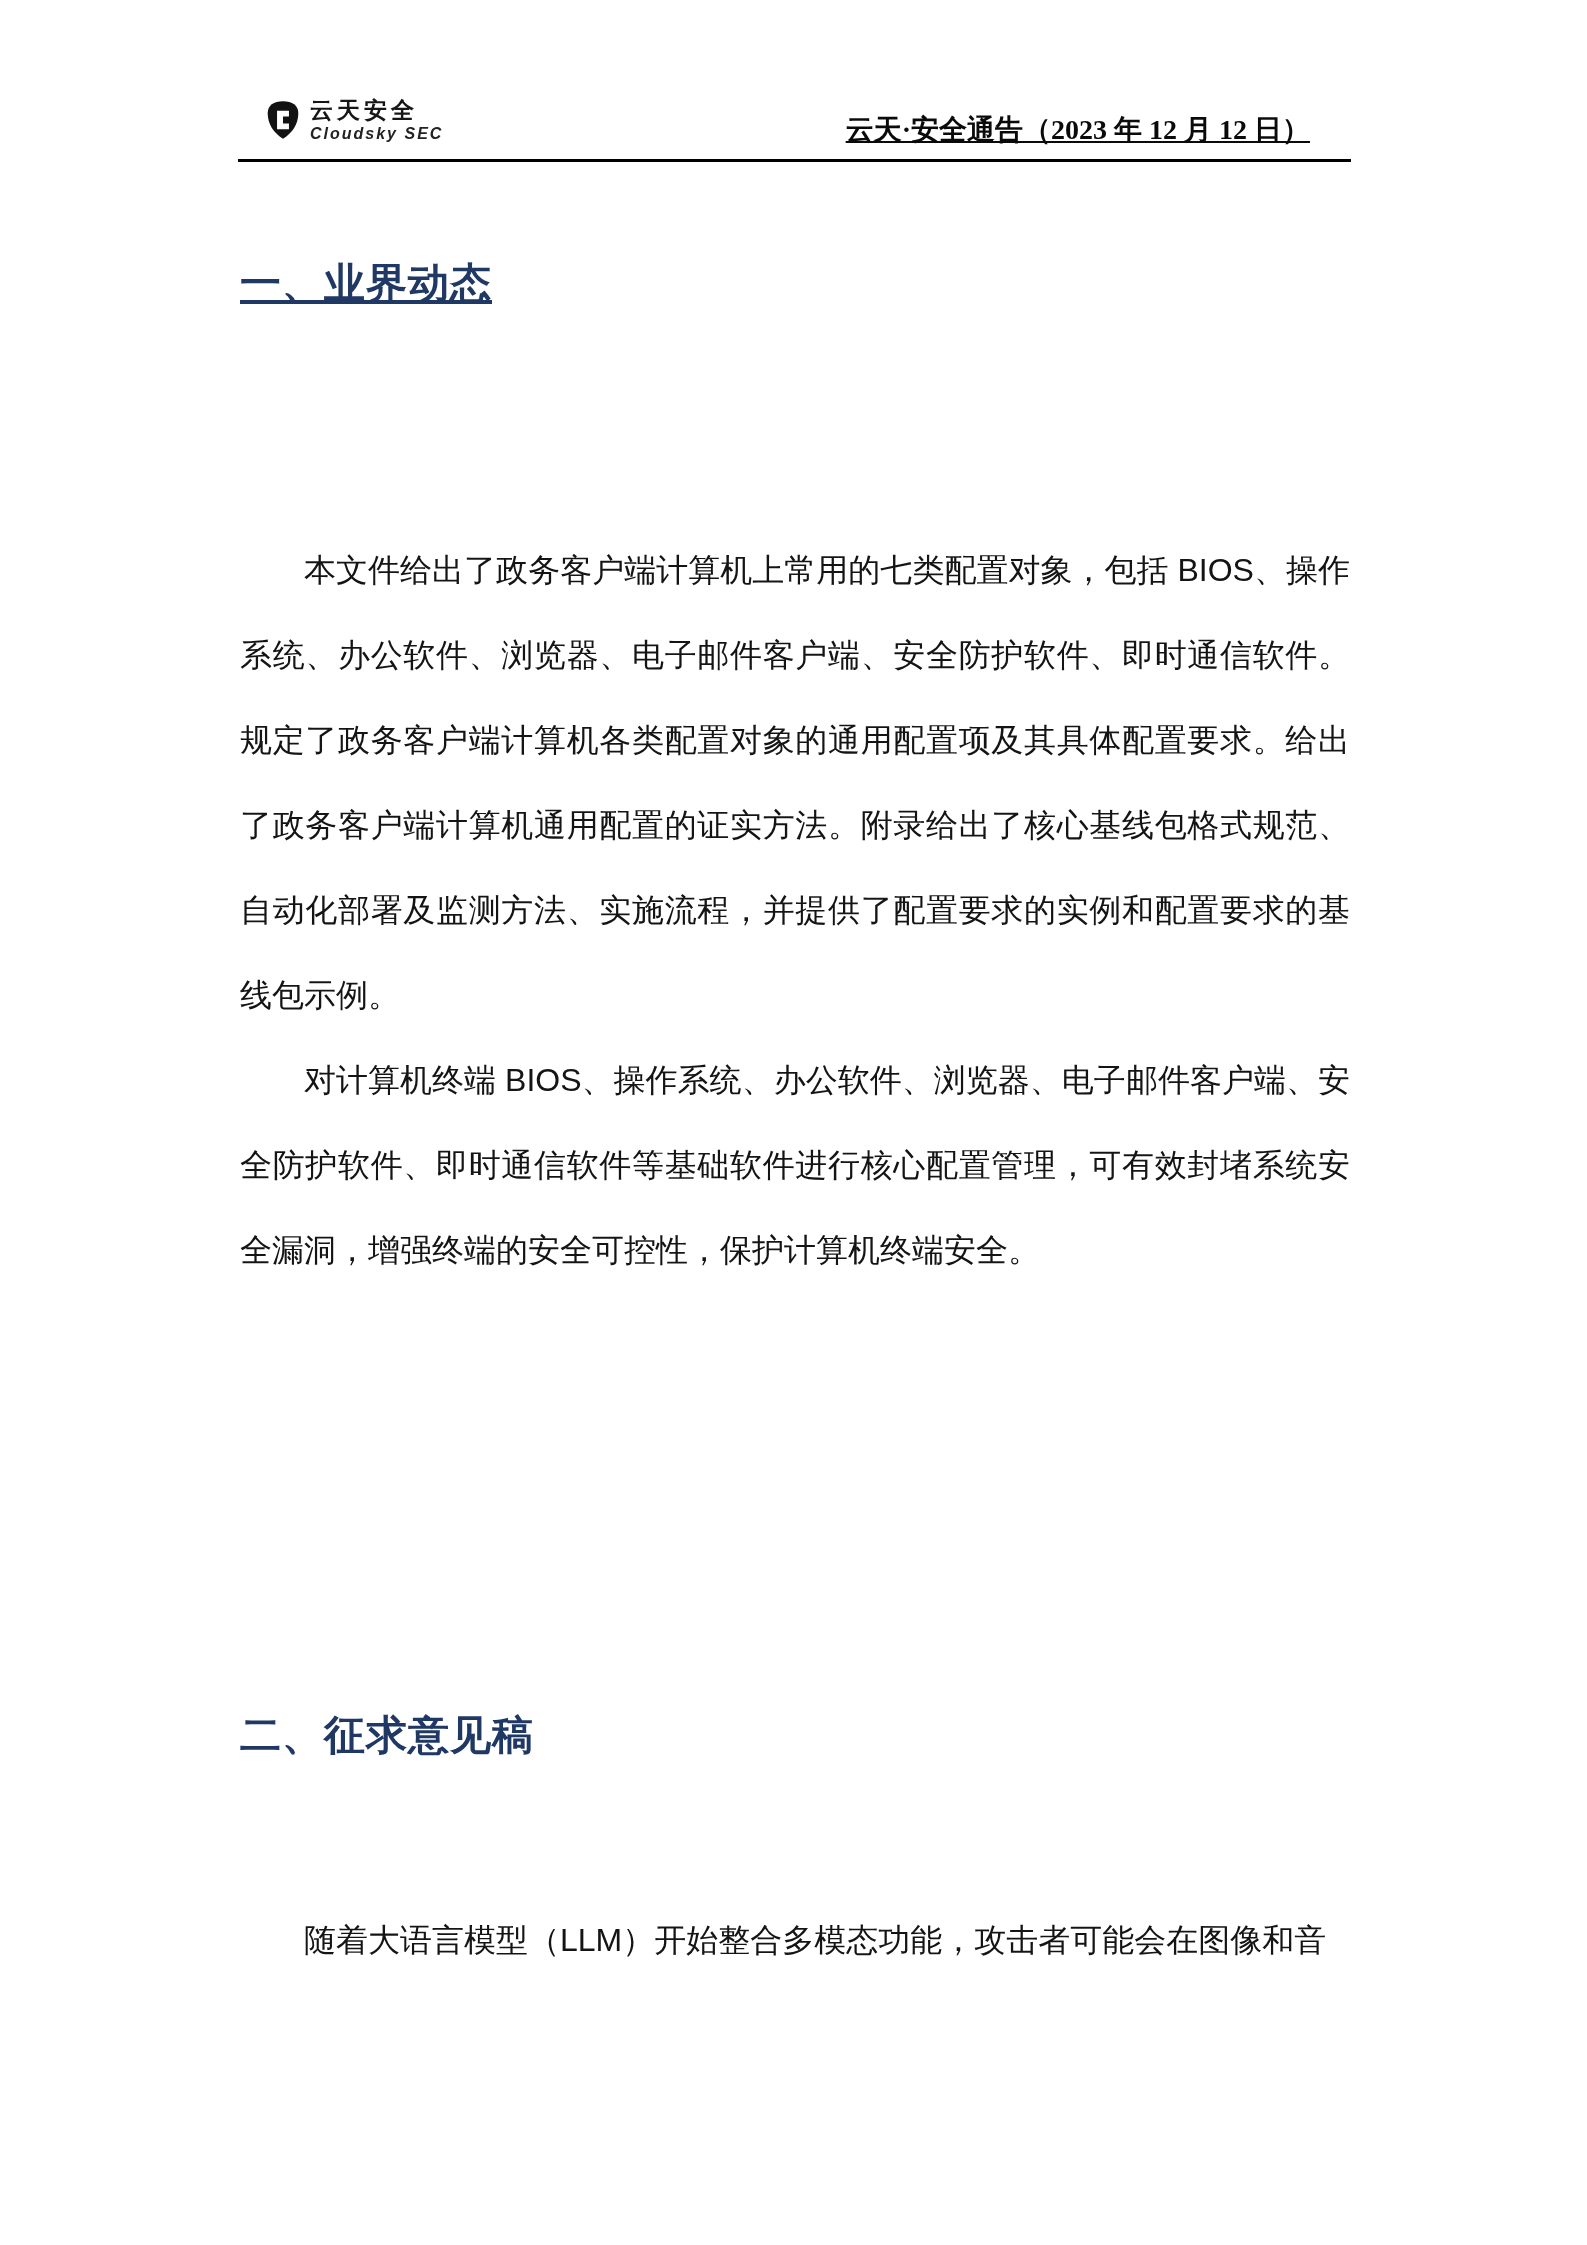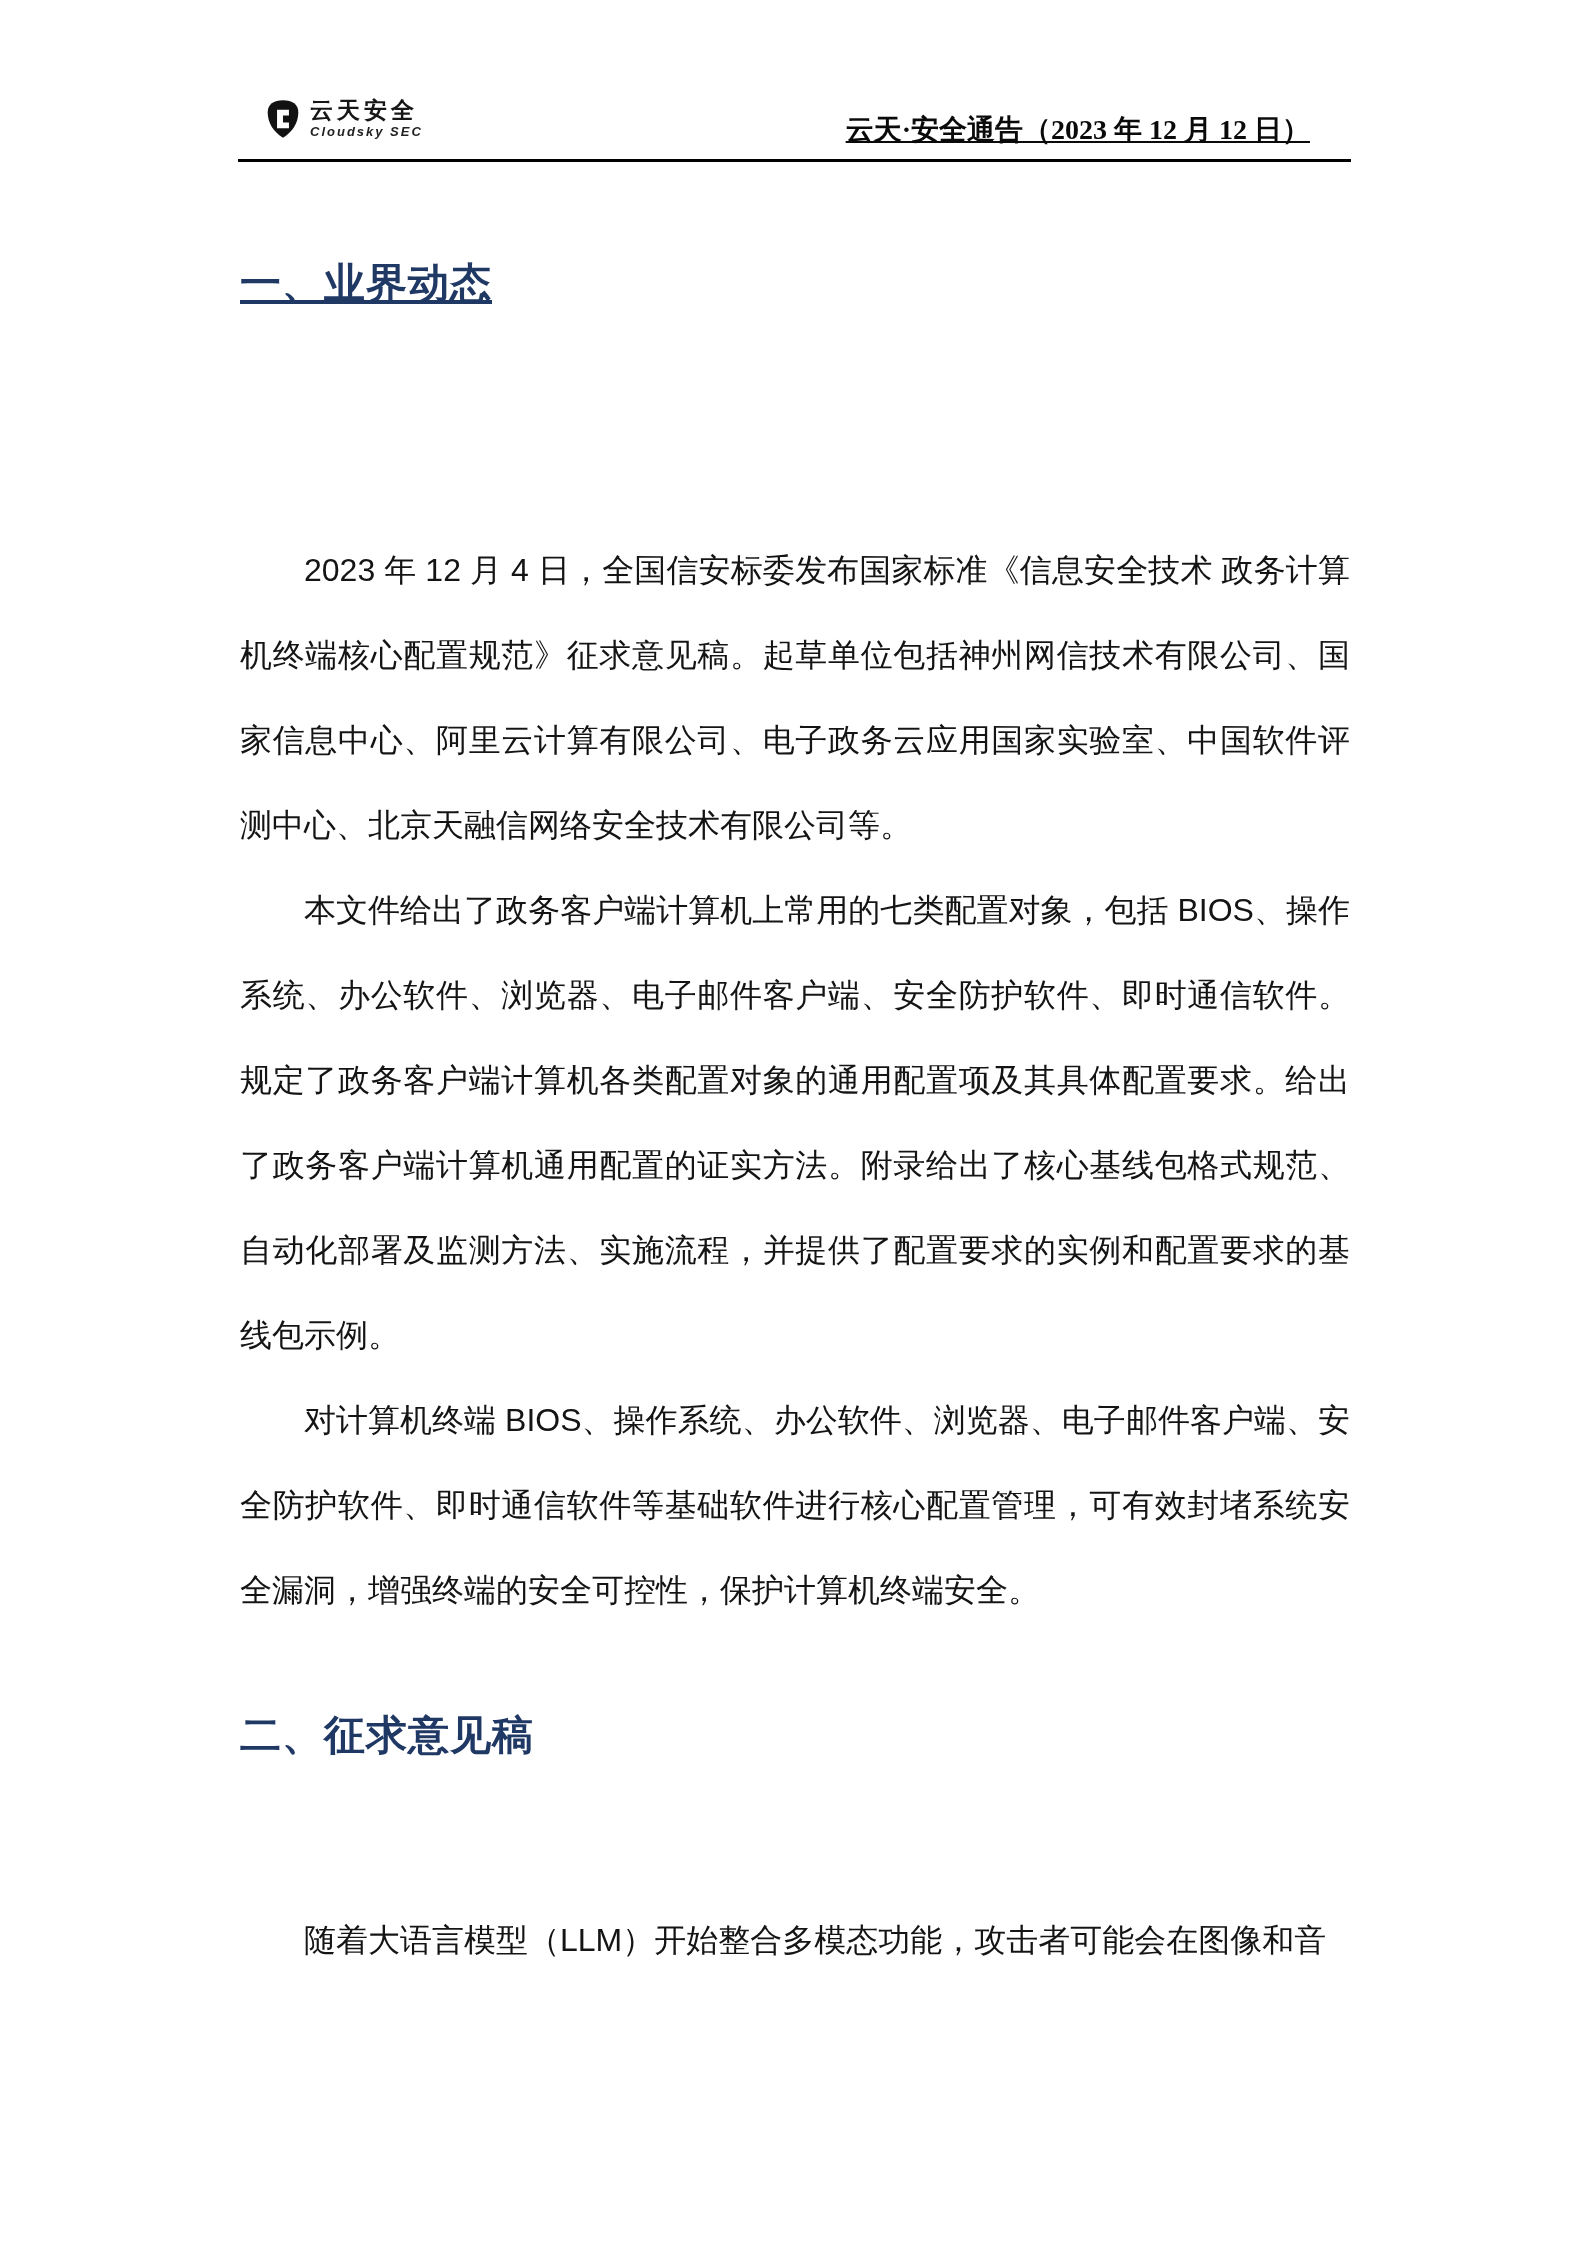--- a/index.html
+++ b/index.html
@@ -15,21 +15,21 @@
     background:#ffffff;
     overflow:hidden;
     font-family:"Liberation Sans","DejaVu Sans",sans-serif;
     color:var(--c-body_text);
   }
 
   
   .logo{position:absolute;left:266px;top:98px;display:flex;align-items:center;gap:10px;}
   .logo svg{display:block;}
   .brand-cn{font-size:23px;font-weight:700;letter-spacing:4px;color:#161616;line-height:1.05;}
-  .brand-en{font-size:13px;font-weight:700;letter-spacing:2px;color:#222;line-height:1.1;margin-top:3px;
+  .brand-en{font-size:16px;font-weight:700;letter-spacing:2px;color:#222;line-height:1.1;margin-top:3px;
             font-family:"Liberation Sans","DejaVu Sans",sans-serif;font-style:italic;}
   .bulletin-title{
     position:absolute;top:111px;right:277px;
     font-family:"Liberation Serif","DejaVu Serif",serif;
     font-size:28px;font-weight:700;color:#0a0a0a;white-space:nowrap;text-decoration:underline;
   }
   .header-rule{position:absolute;left:238px;top:159px;width:1113px;height:3px;background:#000;}
 
   
   .h2{
@@ -92,21 +92,20 @@
     </span>
   </div>
 
   <div class="bulletin-title">云天·安全通告（2023 年 12 月 12 日）</div>
   <div class="header-rule"></div>
 
   <h2 class="h2 h2-1">一、业界动态</h2>
 
 
   <div class="body-block body-1">
-    <p>2023 年 12 月 4 日，全国信安标委发布国家标准《信息安全技术 政务计算机终端核心配置规范》征求意见稿。起草单位包括神州网信技术有限公司、国家信息中心、阿里云计算有限公司、电子政务云应用国家实验室、中国软件评测中心、北京天融信网络安全技术有限公司等。</p>
     <p>本文件给出了政务客户端计算机上常用的七类配置对象，包括 BIOS、操作系统、办公软件、浏览器、电子邮件客户端、安全防护软件、即时通信软件。规定了政务客户端计算机各类配置对象的通用配置项及其具体配置要求。给出了政务客户端计算机通用配置的证实方法。附录给出了核心基线包格式规范、自动化部署及监测方法、实施流程，并提供了配置要求的实例和配置要求的基线包示例。</p>
     <p>对计算机终端 BIOS、操作系统、办公软件、浏览器、电子邮件客户端、安全防护软件、即时通信软件等基础软件进行核心配置管理，可有效封堵系统安全漏洞，增强终端的安全可控性，保护计算机终端安全。</p>
   </div>
 
   <h2 class="h2 h2-2">二、征求意见稿</h2>
 
 
   <div class="body-block body-2">
     <p>随着大语言模型（LLM）开始整合多模态功能，攻击者可能会在图像和音</p>
   </div>

